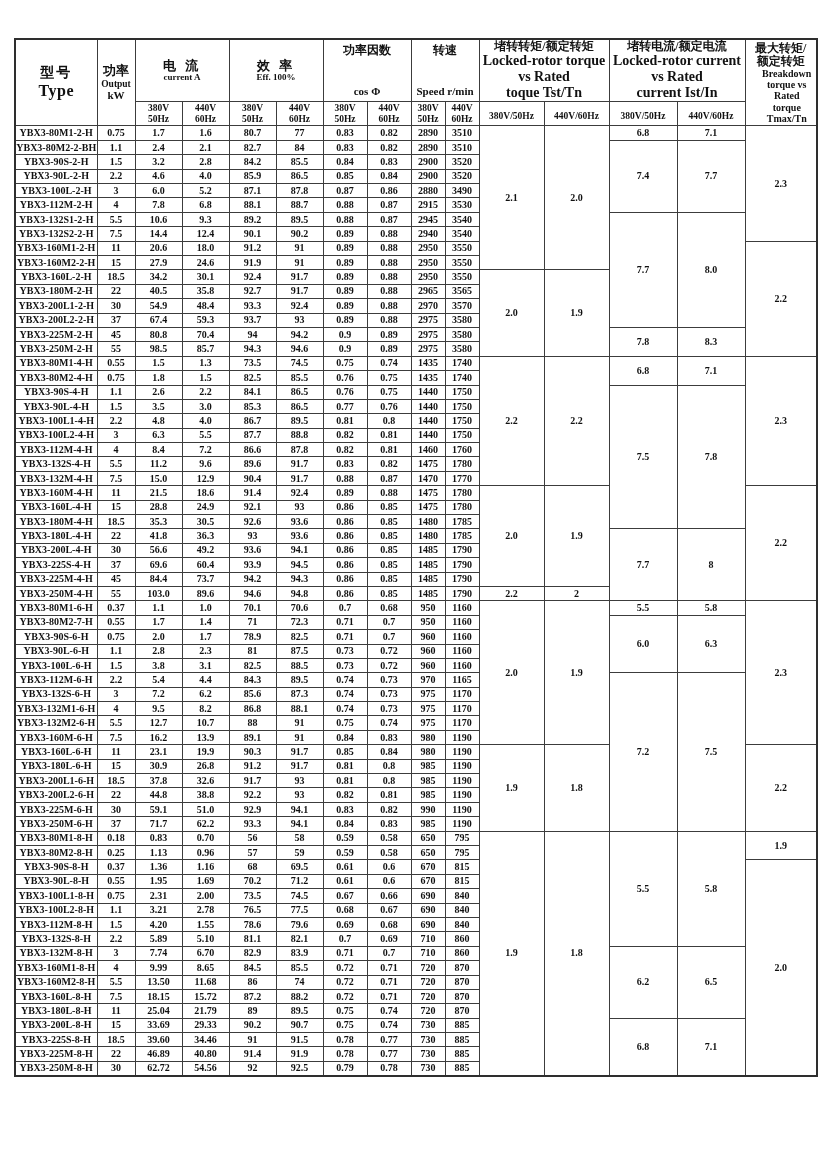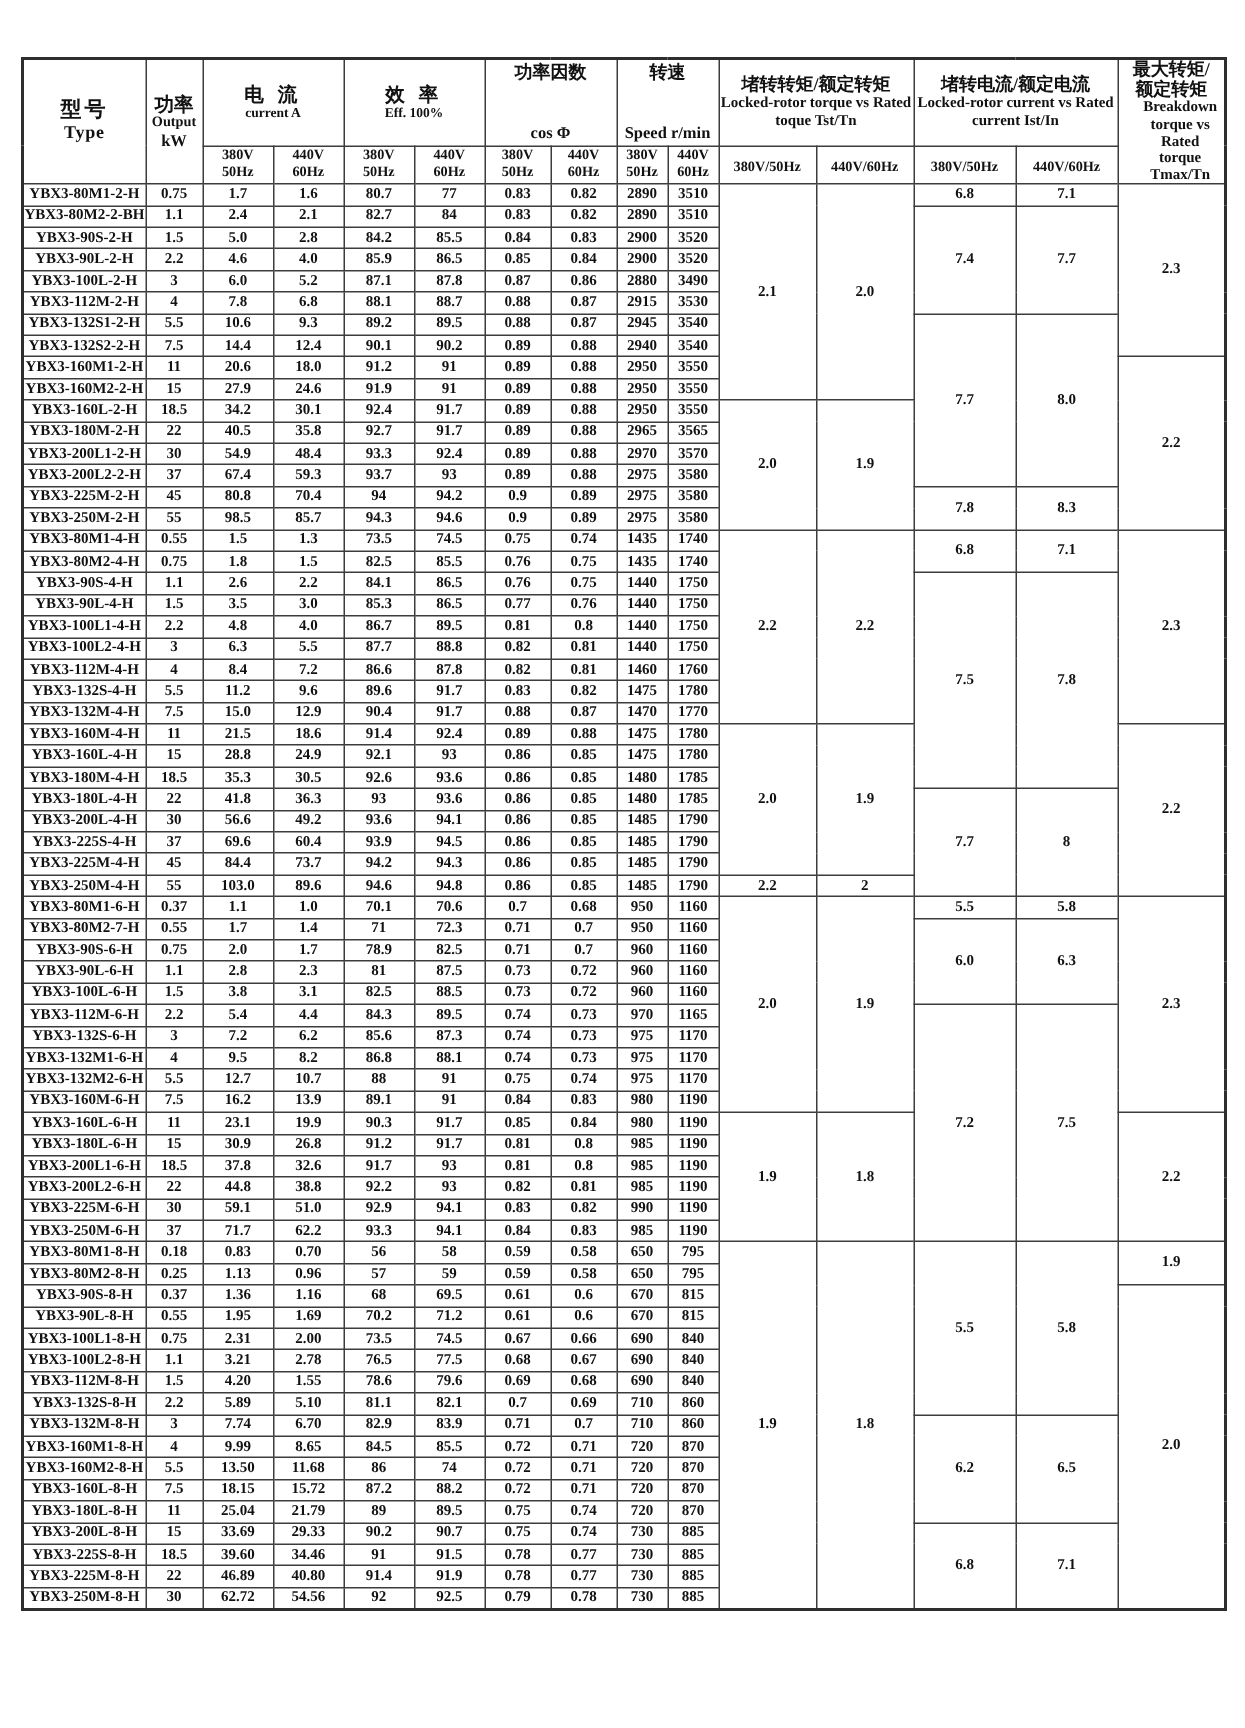--- a/index.html
+++ b/index.html
@@ -29,28 +29,28 @@
   }
   .spec thead tr.r1 th { height: 38px; }
   .spec thead tr.r2 th { height: 24px; }
   .spec tbody td {
     height: 14.4px;
     font-size: 10px;
     line-height: 1.0;
     white-space: nowrap;
   }
   .zh-big  { font-size: 14px; line-height: 1.15; letter-spacing: 2px; }
-  .en-big  { font-size: 12px; line-height: 1.15; letter-spacing: 0.5px; }
+  .en-big  { font-size: 16px; line-height: 1.15; letter-spacing: 0.5px; }
   .zh-mid  { font-size: 13px; line-height: 1.1; letter-spacing: 3px; text-align: center; }
   .zh-sm   { font-size: 12px; line-height: 1.1; }
   .en-sm   { font-size: 9px;  line-height: 1.1; font-weight: bold; }
   .en-mid  { font-size: 11px; line-height: 1.1; margin-top: 28px; }
   .sub-vh  { font-size: 9.5px; line-height: 1.15; }
   .sub-one { font-size: 9.5px; }
-  .tq-en   { font-size: 10px; line-height: 1.15; font-weight: bold; }
+  .tq-en   { font-size: 14px; line-height: 1.15; font-weight: bold; }
   .tmax-en { font-size: 10px; line-height: 1.12; font-weight: bold; margin-left: 12px; }
   .power-hd .zh-sm { font-size: 13px; }
   .power-hd .en-sm { font-size: 9.5px; }
   .power-hd .kw { font-size: 11px; font-family: "Liberation Serif", serif; }
 </style>
 </head>
 <body>
 
 <div class="sheet">
   <table class="spec">
@@ -176,21 +176,21 @@
           <td>0.83</td>
           <td>0.82</td>
           <td>2890</td>
           <td>3510</td>
           <td rowspan="5">7.4</td>
           <td rowspan="5">7.7</td>
         </tr>
         <tr>
           <td>YBX3-90S-2-H</td>
           <td>1.5</td>
-          <td>5.0</td>
+          <td>3.2</td>
           <td>2.8</td>
           <td>84.2</td>
           <td>85.5</td>
           <td>0.84</td>
           <td>0.83</td>
           <td>2900</td>
           <td>3520</td>
         </tr>
         <tr>
           <td>YBX3-90L-2-H</td>

